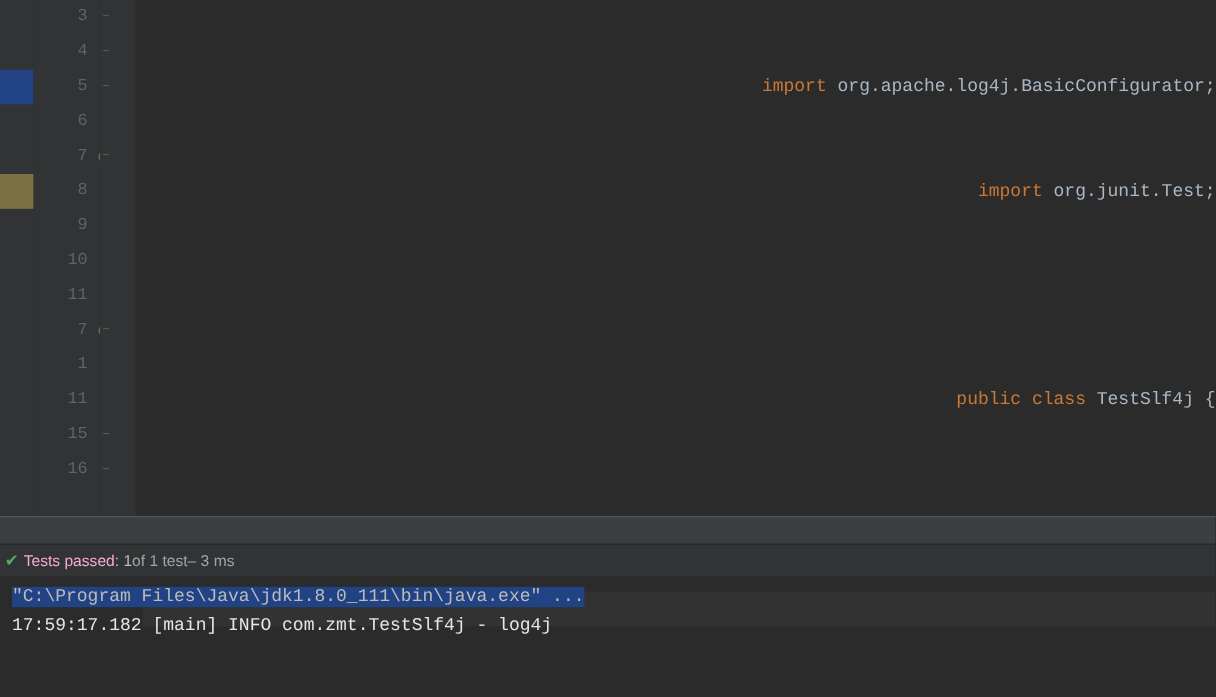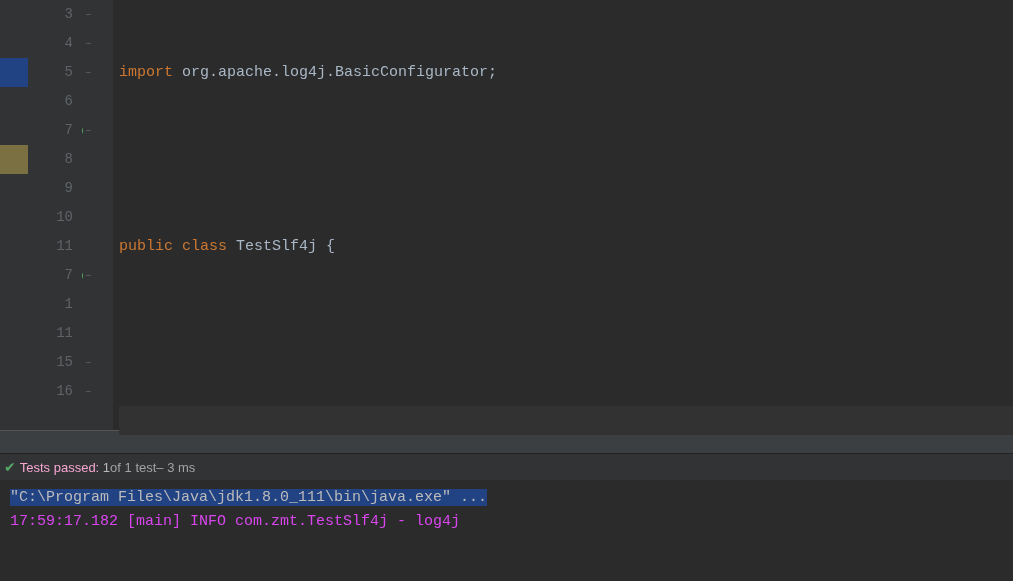--- a/index.html
+++ b/index.html
@@ -9,33 +9,33 @@
   .left-strip .strip-row { height: 29px; }
   .left-strip .strip-row.active { background: #214283; }
   .left-strip .strip-row.yellow { background: #7a7041; }
   .gutter { width: 55px; background: #313335; color: #606366; text-align: right; padding-right: 10px; line-height: 29px; font-size: 14px; }
   .gutter .ln { height: 29px; position: relative; }
   .gutter .run-icon { position: absolute; right: -24px; top: 6px; font-size: 13px; }
   .gutter .run-icon svg { width: 15px; height: 15px; }
   .fold-col { width: 30px; background: #313335; position: relative; }
   .fold-col .fold { position: absolute; left: 2px; color: #606366; font-size: 11px; line-height: 29px; }
   .code { flex: 1; padding-left: 6px; line-height: 29px; color: #a9b7c6; white-space: pre; }
-  .code .line { height: 29px; }
+  .code .line { height: 29px; text-align: right; }
   .code .line.current { background: #323232; }
   .kw { color: #cc7832; }
   .separator { height: 24px; background: #3c3f41; border-top: 1px solid #555; border-bottom: 1px solid #222; }
   .bottom-panel { background: #2b2b2b; height: 127px; }
   .test-status { height: 26px; display: flex; align-items: center; padding-left: 4px; font-family: 'Segoe UI', Arial, sans-serif; font-size: 13px; color: #bbbbbb; background: #313335; }
   .test-status .check { color: #59a869; margin-right: 4px; font-size: 14px; }
   .test-status .passed { color: #f9a8d4; }
   .test-status .count { color: #bbbbbb; }
   .test-status .rest { color: #a3a3a3; }
   .console { padding: 6px 10px; color: #bbbbbb; font-size: 15px; line-height: 24px; }
   .console .cmd { background: #214283; color: #bbbbbb; display: inline; }
-  .console .logline { color: #d946ef; }
+  .console .logline { color: #e5e5e5; }
 </style>
 </head>
 <body>
 
 <div class="editor-area">
   <div class="left-strip">
     <div class="strip-row"></div>
     <div class="strip-row"></div>
     <div class="strip-row active"></div>
     <div class="strip-row"></div>
@@ -78,20 +78,21 @@
     <div class="fold" style="top:0px">–</div>
     <div class="fold" style="top:29px">–</div>
     <div class="fold" style="top:58px">–</div>
     <div class="fold" style="top:116px">–</div>
     <div class="fold" style="top:261px">–</div>
     <div class="fold" style="top:348px">–</div>
     <div class="fold" style="top:377px">–</div>
   </div>
   <div class="code">
     <div class="line"><span class="kw">import</span><span> org.apache.log4j.BasicConfigurator;</span></div>
+    <div class="line"><span class="kw">import</span><span> org.junit.Test;</span></div>
     <div class="line"></div>
     <div class="line"><span class="kw">public </span><span class="kw">class </span><span>TestSlf4j </span><span>{</span></div>
     <div class="line"></div>
     <div class="line current"></div>
     
     
     
     
     
     

